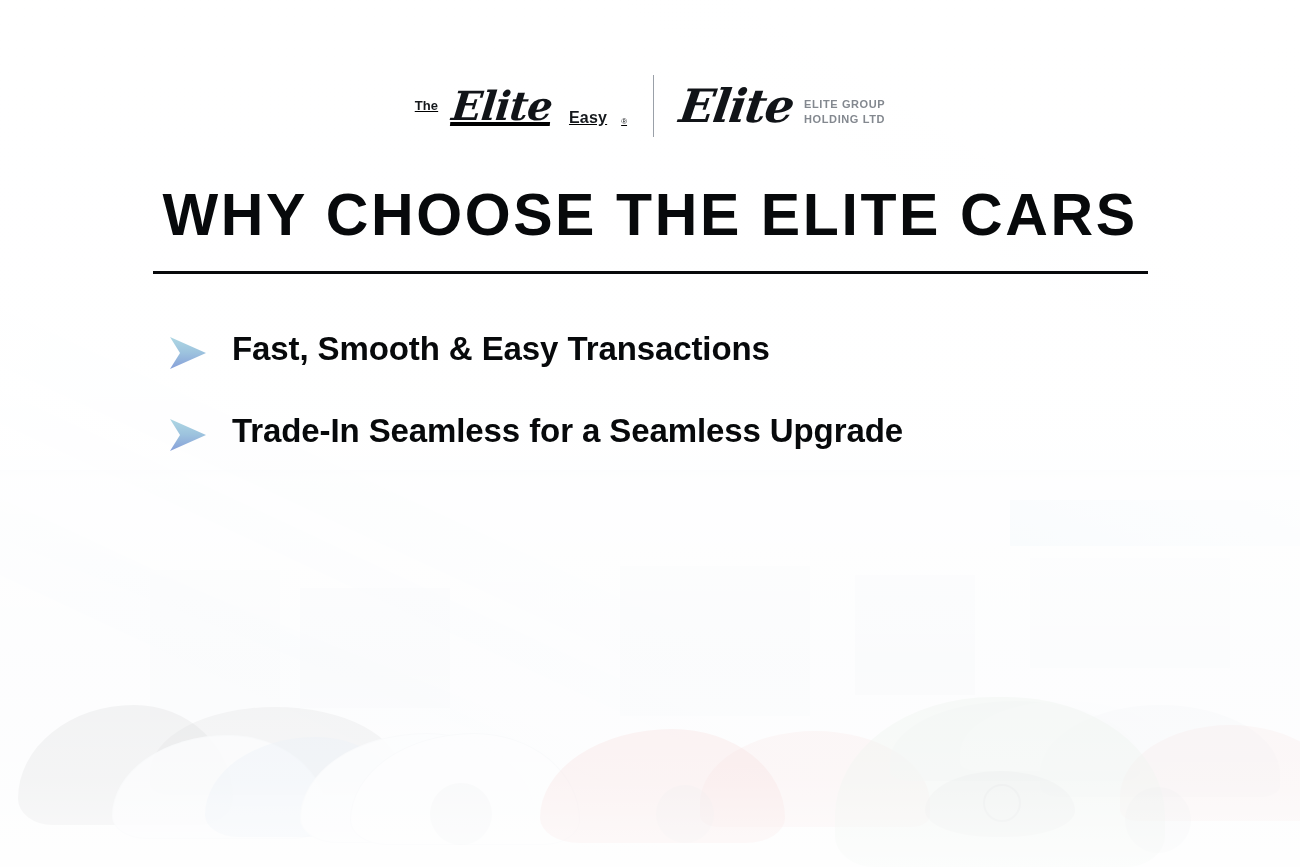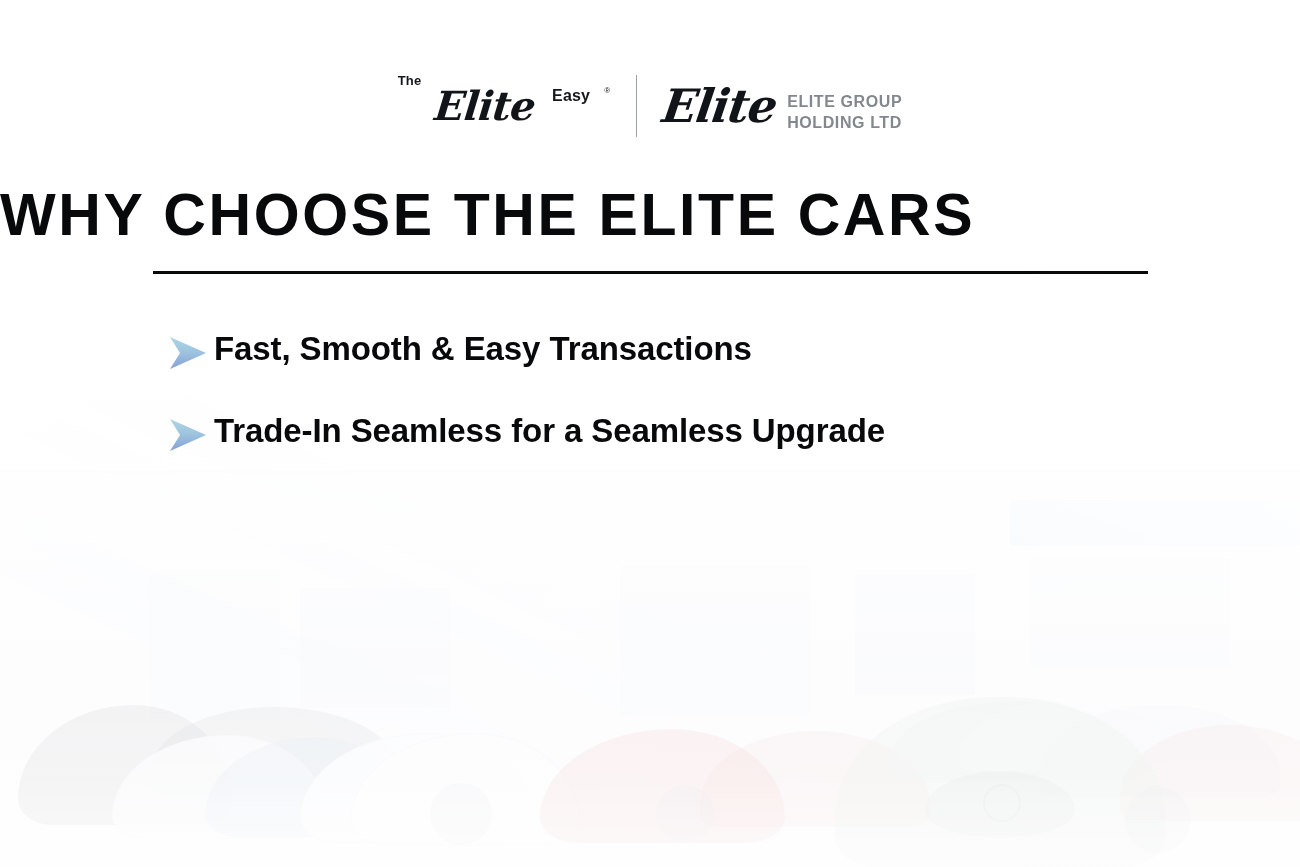--- a/index.html
+++ b/index.html
@@ -121,21 +121,21 @@
 
   
   .content { position: relative; z-index: 5; }
 
   
   .logo-bar {
     position:absolute; left:0; right:0; top:70px;
     display:flex; align-items:center; justify-content:center;
     gap:26px; height:72px;
   }
-  .logo-left { display:flex; align-items:flex-start; gap:14px; }
+  .logo-left { display:flex; align-items:flex-end; gap:14px;text-decoration:underline; }
   .logo-the {
     font-size:13px; font-weight:700; color:#15181c;
     font-family:"Liberation Sans", sans-serif;
     position:relative; top:-13px; letter-spacing:.1px;
   }
   .logo-script {
     font-family:"DejaVu Serif", serif;
     font-style:italic; font-weight:700;
     font-size:40px; color:#111418; letter-spacing:-1px;
     line-height:1; transform: skewX(-6deg);
@@ -149,42 +149,42 @@
   .logo-divider { width:1px; height:62px; background:#9aa0a8; }
 
   .logo-right { display:flex; align-items:center; gap:11px; }
   .logo-script2 {
     font-family:"DejaVu Serif", serif;
     font-style:italic; font-weight:700;
     font-size:46px; color:#111418; letter-spacing:-1.5px;
     line-height:1; transform: skewX(-8deg);
   }
   .logo-group-txt {
-    font-size:16px; font-weight:600; color:#83888f;
+    font-size:11px; font-weight:600; color:#83888f;
     letter-spacing:.6px; line-height:1.32; white-space:pre-line;
     position:relative; top:6px;
   }
 
   
   .headline {
     position:absolute; left:0; right:0; top:186px;
-    text-align:left;
+    text-align:center;
     font-size:59px; font-weight:700; color:#07090b;
     letter-spacing:2.6px; line-height:1;
     font-family:"Liberation Sans", sans-serif;
   }
   .rule {
     position:absolute; left:153px; top:271px; width:995px; height:3px;
     background:#07090b;
   }
 
   
   .bullets { position:absolute; left:168px; top:328px; width:1000px; }
   .bullet {
-    display:flex; align-items:flex-start; gap:6px;
+    display:flex; align-items:flex-start; gap:24px;
     margin-bottom:40px;
   }
   .bullet:last-child { margin-bottom:0; }
 
   .arrow { flex: 0 0 auto; width:40px; height:34px; margin-top:8px; }
   .bullet-text {
     font-size:33px; font-weight:700; color:#07090b;
     line-height:1.28; letter-spacing:-.1px;
     font-family:"Liberation Sans", sans-serif;
     max-width:820px;

